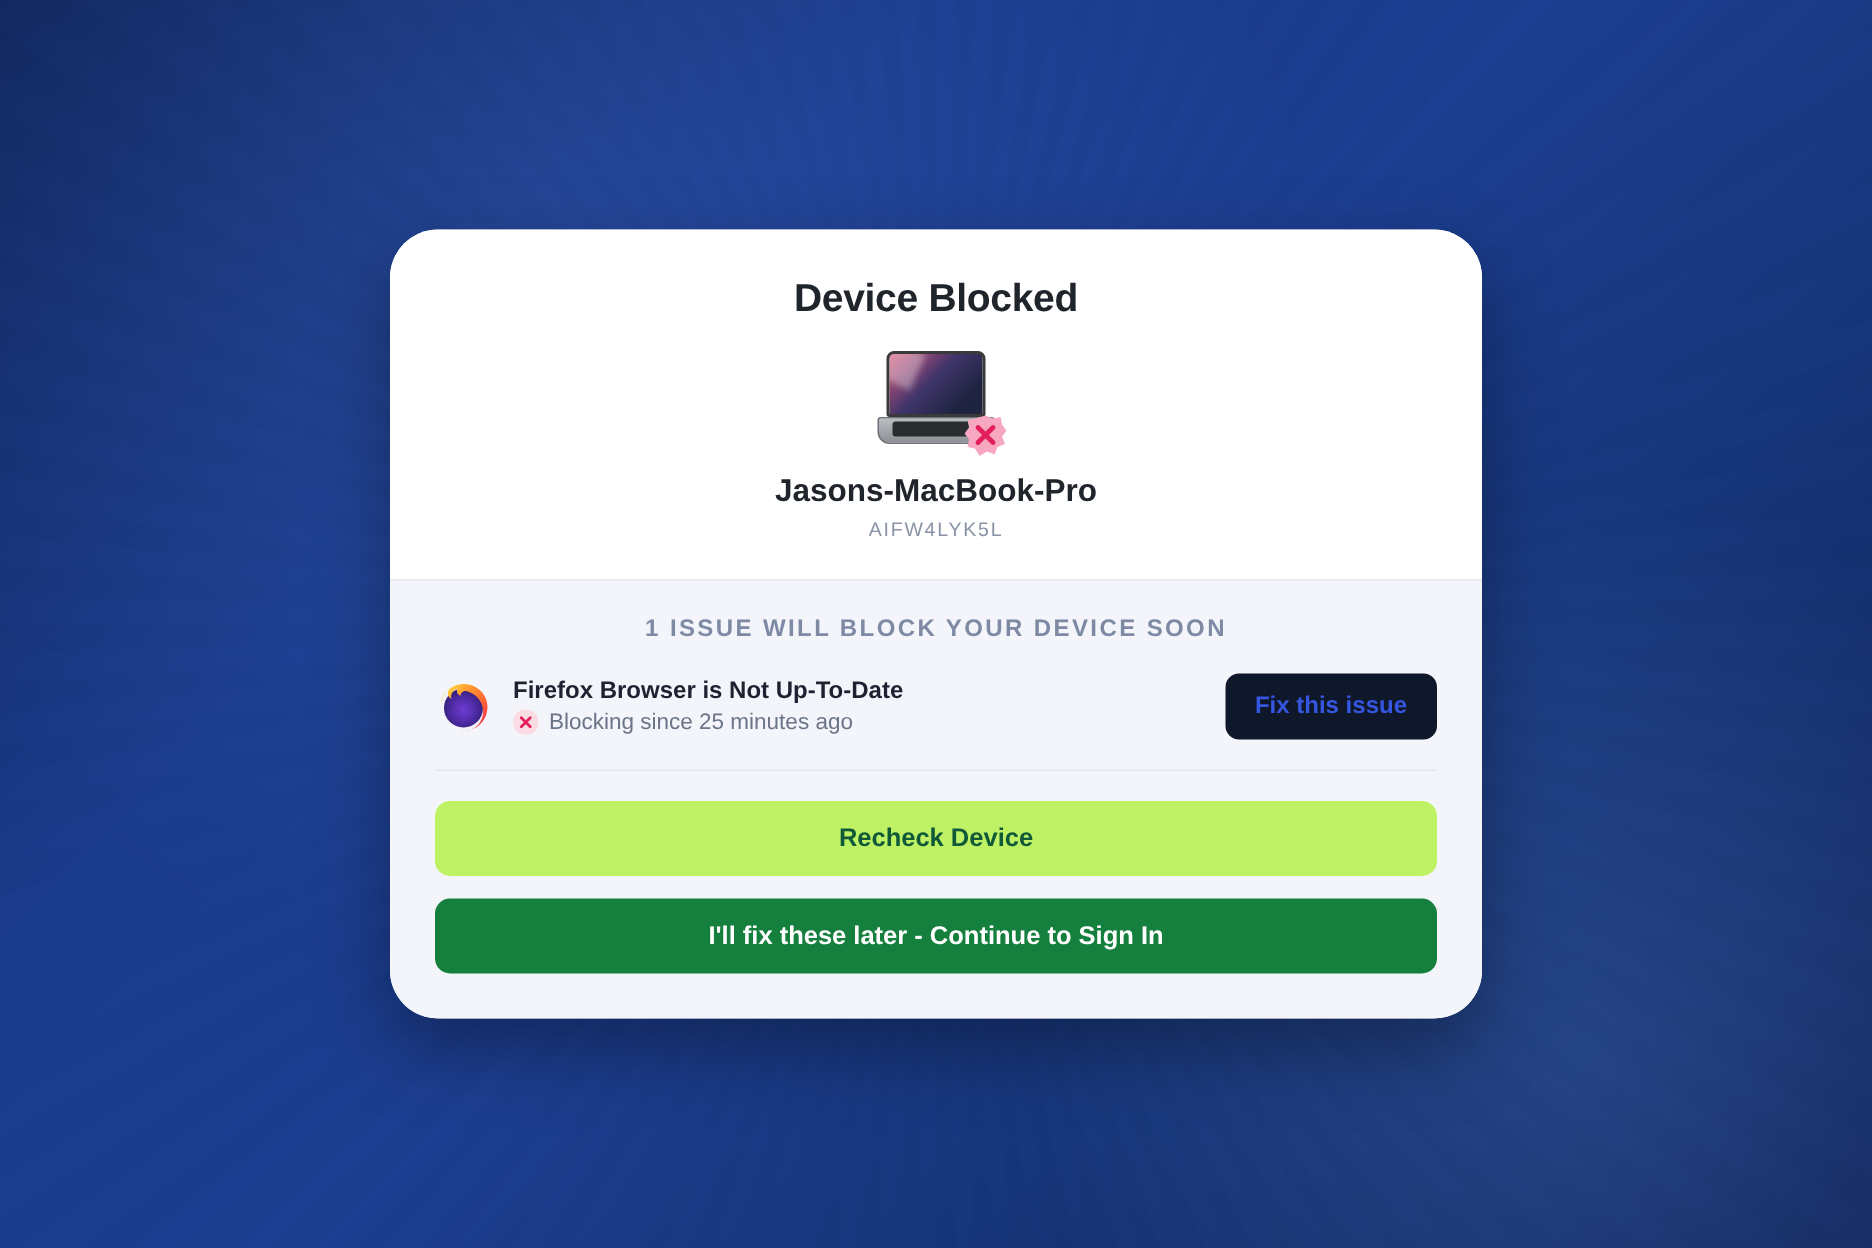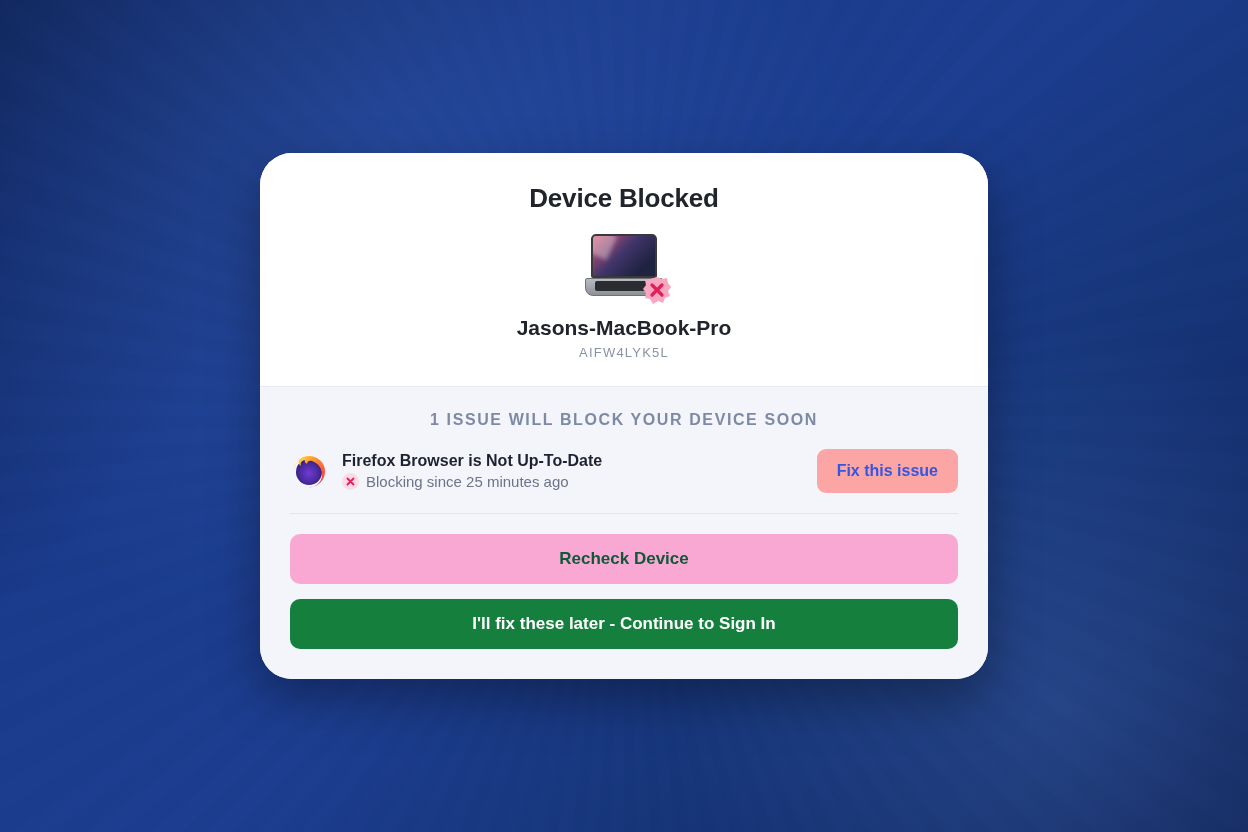--- a/index.html
+++ b/index.html
@@ -187,21 +187,21 @@
       height: 17px;
       border-radius: 50%;
       background: #fbdbe4;
       display: flex;
       align-items: center;
       justify-content: center;
     }
     .status-dot svg { display:block; }
 
     .fix-button {
-      background: #fca5a5;
+      background: #0f172a;
       border: none;
       border-radius: 9px;
       padding: 13px 20px;
       font-size: 16px;
       font-weight: 600;
       color: #3556e0;
       cursor: pointer;
       font-family: inherit;
     }
 
@@ -211,21 +211,21 @@
       border: none;
       border-radius: 10px;
       padding: 15px;
       font-size: 17px;
       font-weight: 600;
       cursor: pointer;
       font-family: inherit;
     }
 
     .btn-recheck {
-      background: #f9a8d4;
+      background: #bef264;
       color: #0f5938;
       margin-bottom: 15px;
     }
 
     .btn-continue {
       background: #15803d;
       color: #ffffff;
     }
   </style>
 </head>

